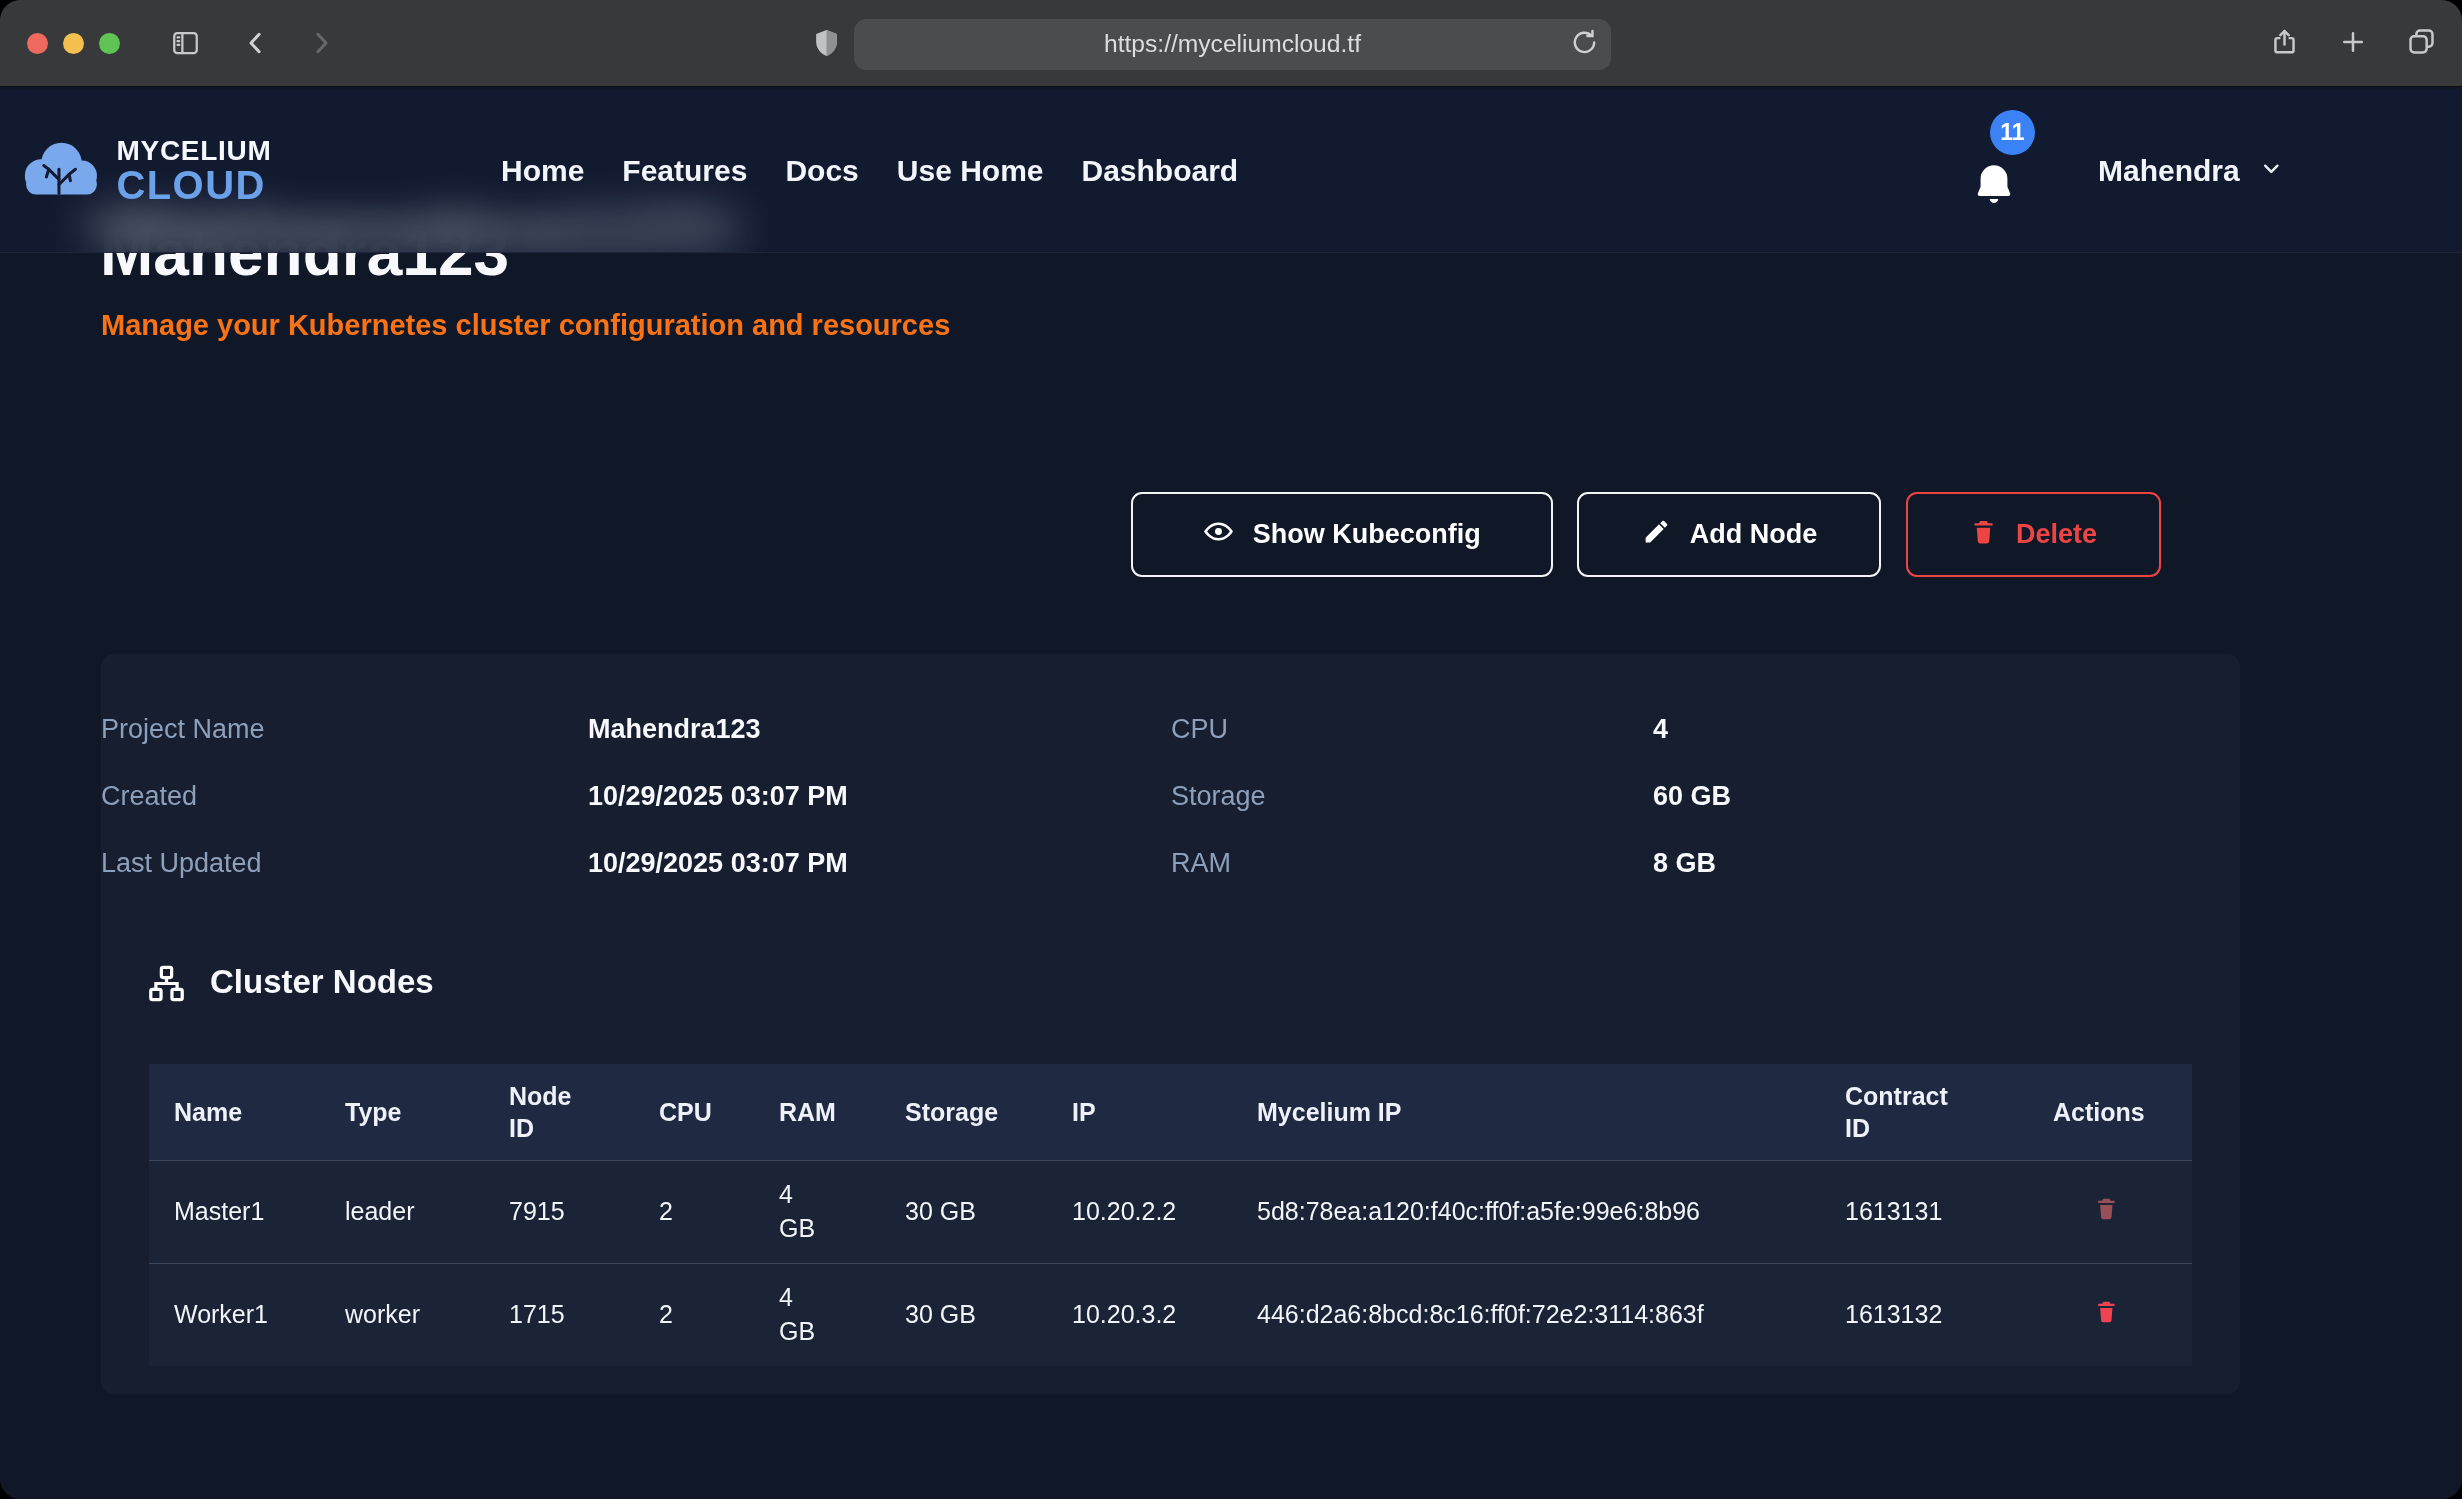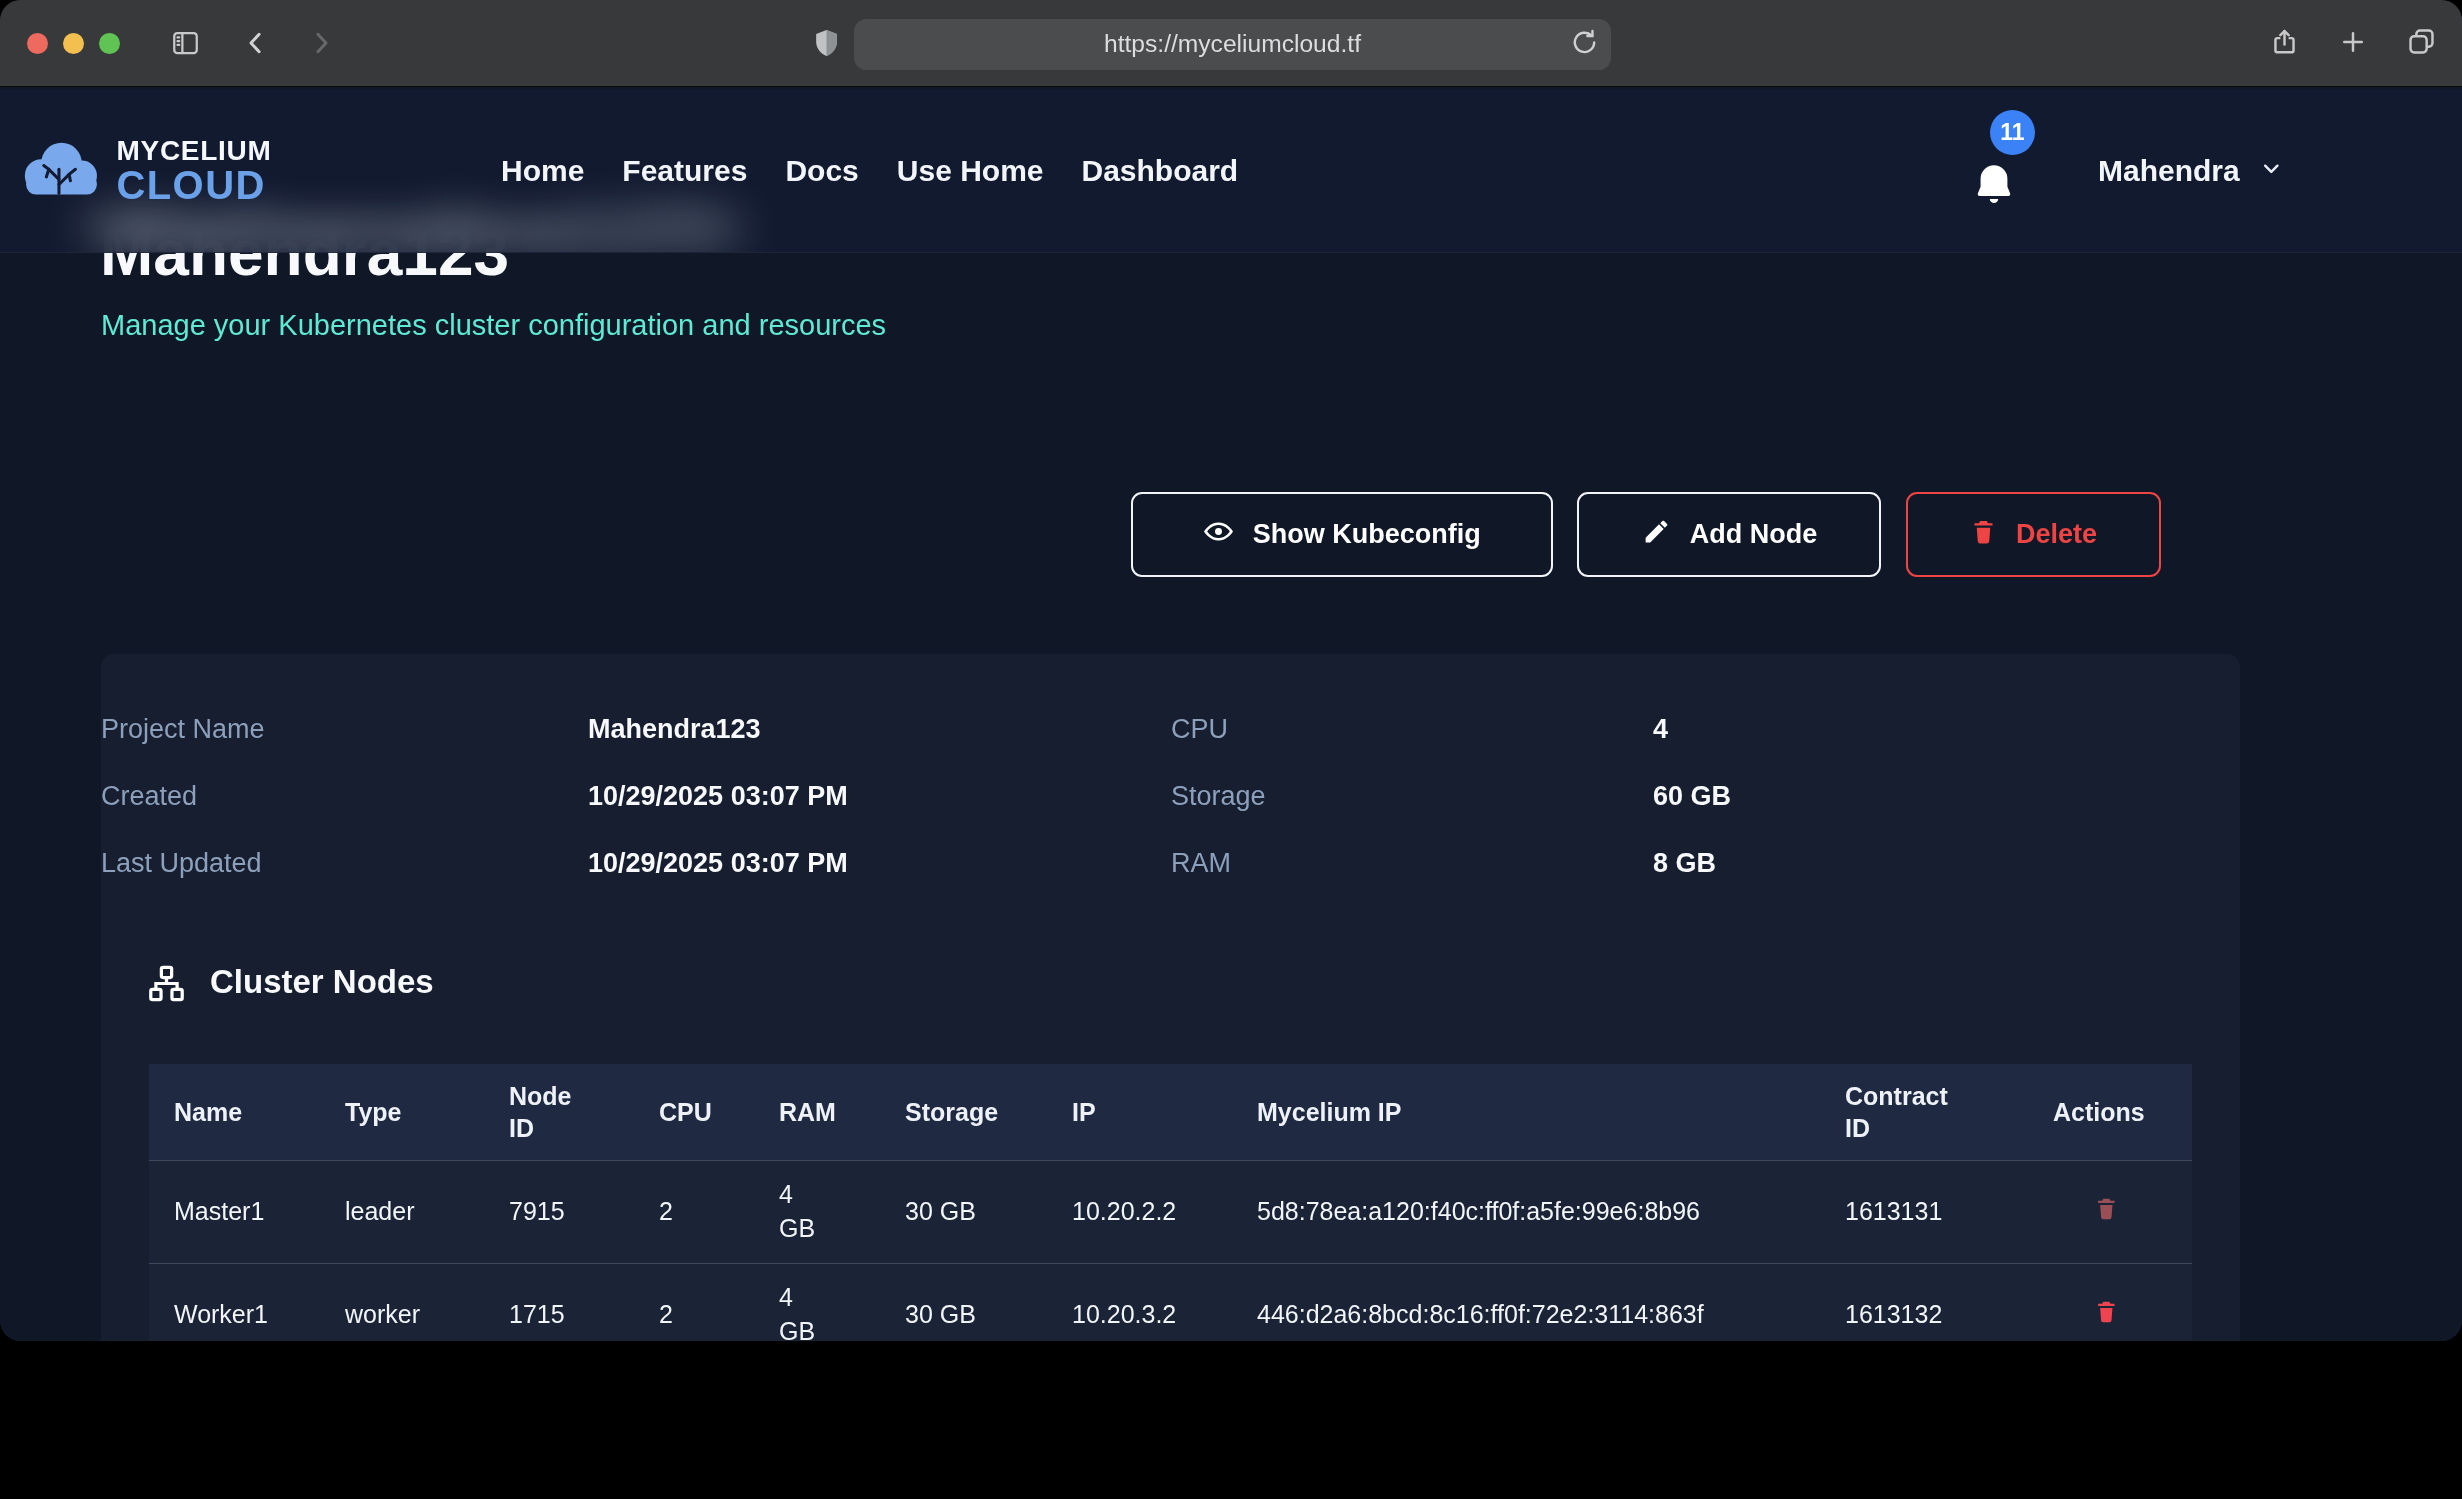--- a/index.html
+++ b/index.html
@@ -1,19 +1,19 @@
 <!DOCTYPE html>
 <html style="font-size:11px"><head>
 <meta charset="utf-8">
 <style>
   * { box-sizing: border-box; margin: 0; padding: 0; }
   html, body { width: 2462px; height: 1499px; background: #000; overflow: hidden;
     font-family: "Liberation Sans", "DejaVu Sans", sans-serif; }
 
-  .window { position: relative; width: 2462px; height: 1341px; border-radius: 20.5px;
+  .window { position: relative; width: 2462px; height: 1499px; border-radius: 20.5px;
     overflow: hidden; background: #101827; }
 
   
   .toolbar { position: relative; height: 87px; background: #37393b; border-bottom: 1.4px solid #0a0a0a; }
   .traffic { position: absolute; left: 27px; top: 33px; display: flex; gap: 15px; }
   .dot { width: 21px; height: 21px; border-radius: 50%; }
   .dot.red { background: #ee695e; } .dot.yellow { background: #f3bf4e; } .dot.green { background: #5fc454; }
   .tb-icon { position: absolute; top: 50%; transform: translateY(-50%); background: none; border: none; cursor: pointer; }
   .tb-icon svg { display: block; }
   .sidebar-btn { left: 169px; }
@@ -47,21 +47,21 @@
   .bell-btn { position: absolute; left: 1971px; top: 55px; width: 75px; height: 89px; background: none; border: none; cursor: pointer; }
   .bell-btn svg { position: absolute; left: 0; top: 16.4px; }
   .badge { position: absolute; left: 19px; top: -34px; min-width: 45px; height: 45px; padding: 0 6.8px;
     border-radius: 23px; background: #3b82f6; color: #fff; font-size: 23px; font-weight: 700;
     display: flex; align-items: center; justify-content: center; }
 
   .user { position: absolute; left: 2098px; top: 0; height: 100%; display: flex; align-items: center; gap: 19px;
     background: none; border: none; cursor: pointer; color: #f2f5fa; font-size: 30px; font-weight: 600; }
 
   .page-title { position: absolute; left: 100px; top: 127px; font-size: 64px; font-weight: 700; color: #f7f9fc; z-index: 1; }
-  .page-subtitle { position: absolute; left: 101px; top: 220px; font-size: 29px; font-weight: 400; color: #5eead4; }
+  .page-subtitle { position: absolute; left: 101px; top: 220px; font-size: 29px; font-weight: 700; color: #f97316; }
 
   
   .actions-row { position: absolute; top: 403px; right: 301px; display: flex; gap: 24.6px; }
   .btn { height: 85px; border: 2.1px solid #f2f4f8; border-radius: 11px; background: transparent;
     display: flex; align-items: center; justify-content: center; gap: 19px;
     font-family: inherit; font-size: 27px; font-weight: 700; color: #fff; cursor: pointer; }
   .btn-kube { width: 422px; } .btn-add { width: 304px; }
   .btn-danger { width: 255px; border-color: #ef4444; color: #ef4444; }
 
   

